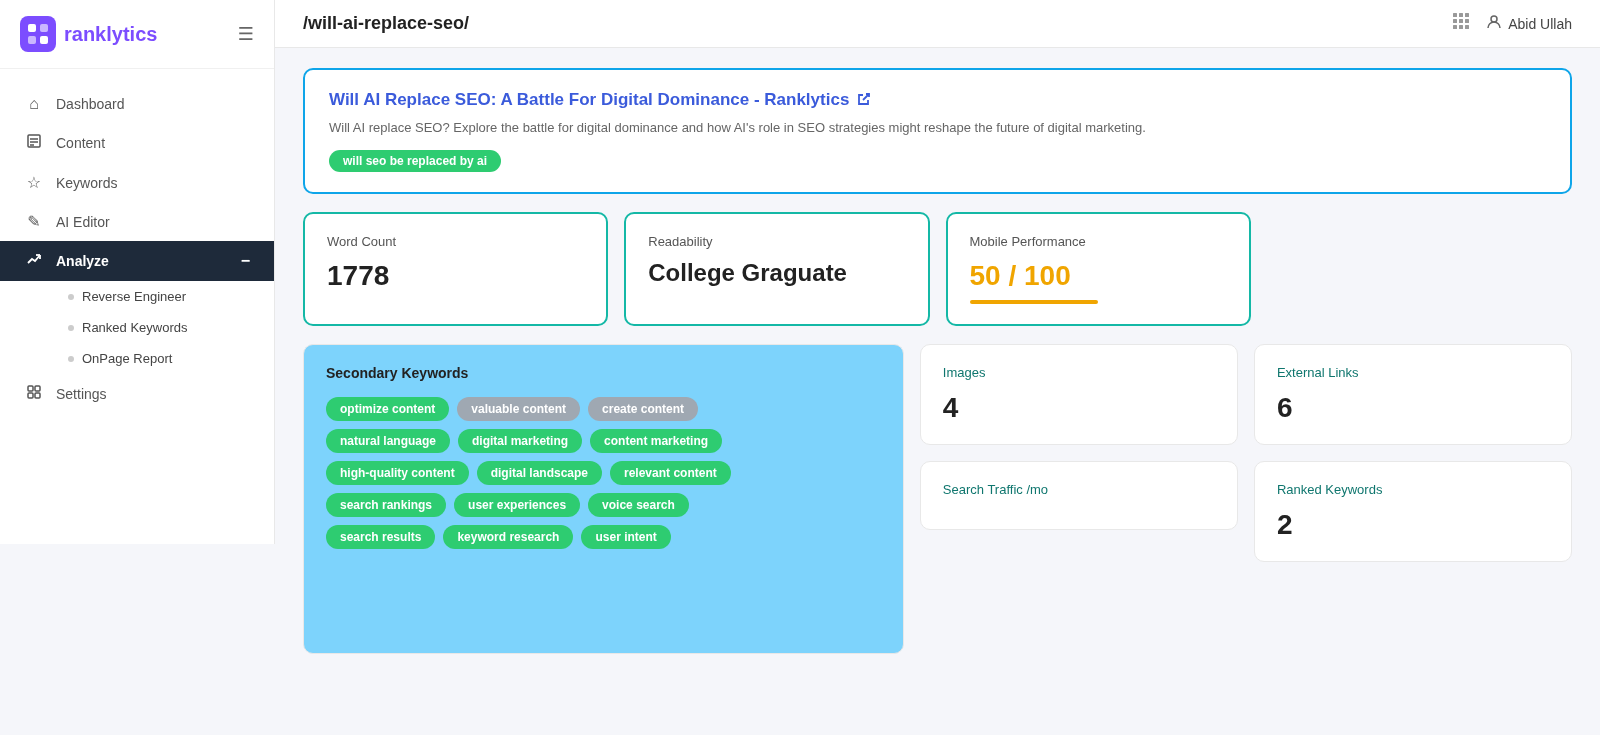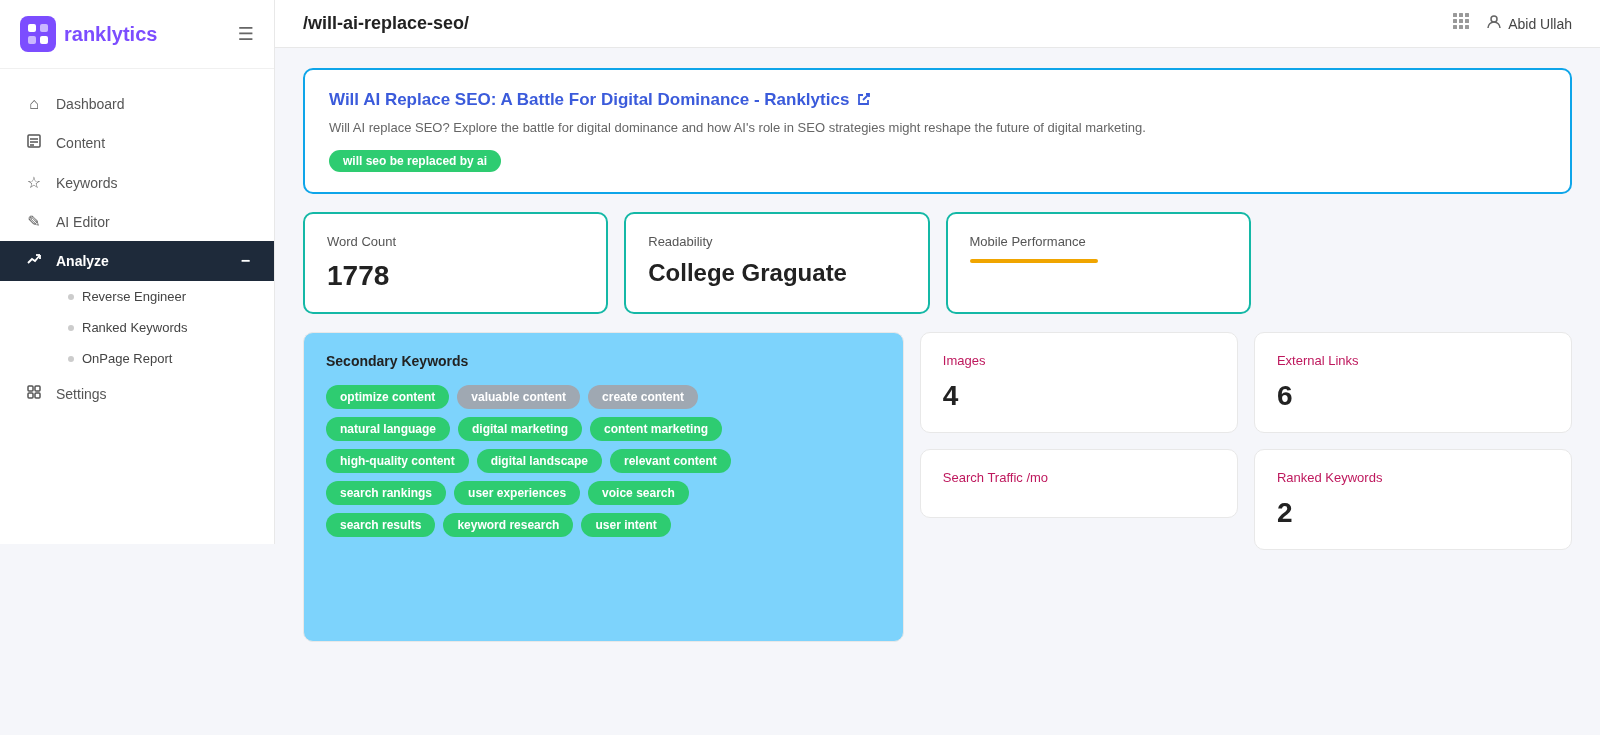--- a/index.html
+++ b/index.html
@@ -248,21 +248,21 @@
 
     
     .small-stat-card {
       background: #fff;
       border-radius: 10px;
       padding: 20px 22px;
       border: 1px solid #e8e8e8;
     }
     .small-stat-label {
       font-size: 13px;
-      color: #be185d;
+      color: #0f766e;
       margin-bottom: 12px;
       font-weight: 500;
     }
     .small-stat-value {
       font-size: 28px;
       font-weight: 700;
       color: #222;
     }
     .right-col {
       display: flex;
@@ -402,20 +402,21 @@
       <div class="stat-card">
         <div class="stat-label">Word Count</div>
         <div class="stat-value">1778</div>
       </div>
       <div class="stat-card">
         <div class="stat-label">Readability</div>
         <div class="stat-value readability">College Graguate</div>
       </div>
       <div class="stat-card">
         <div class="stat-label">Mobile Performance</div>
+        <div class="stat-value orange">50 / 100</div>
         <div class="mobile-perf-bar"></div>
       </div>
     </div>
 
     <div class="bottom-row">
 
       <div class="keywords-card">
         <div class="keywords-title">Secondary Keywords</div>
         <div class="keywords-body">
           <div class="keywords-row">

